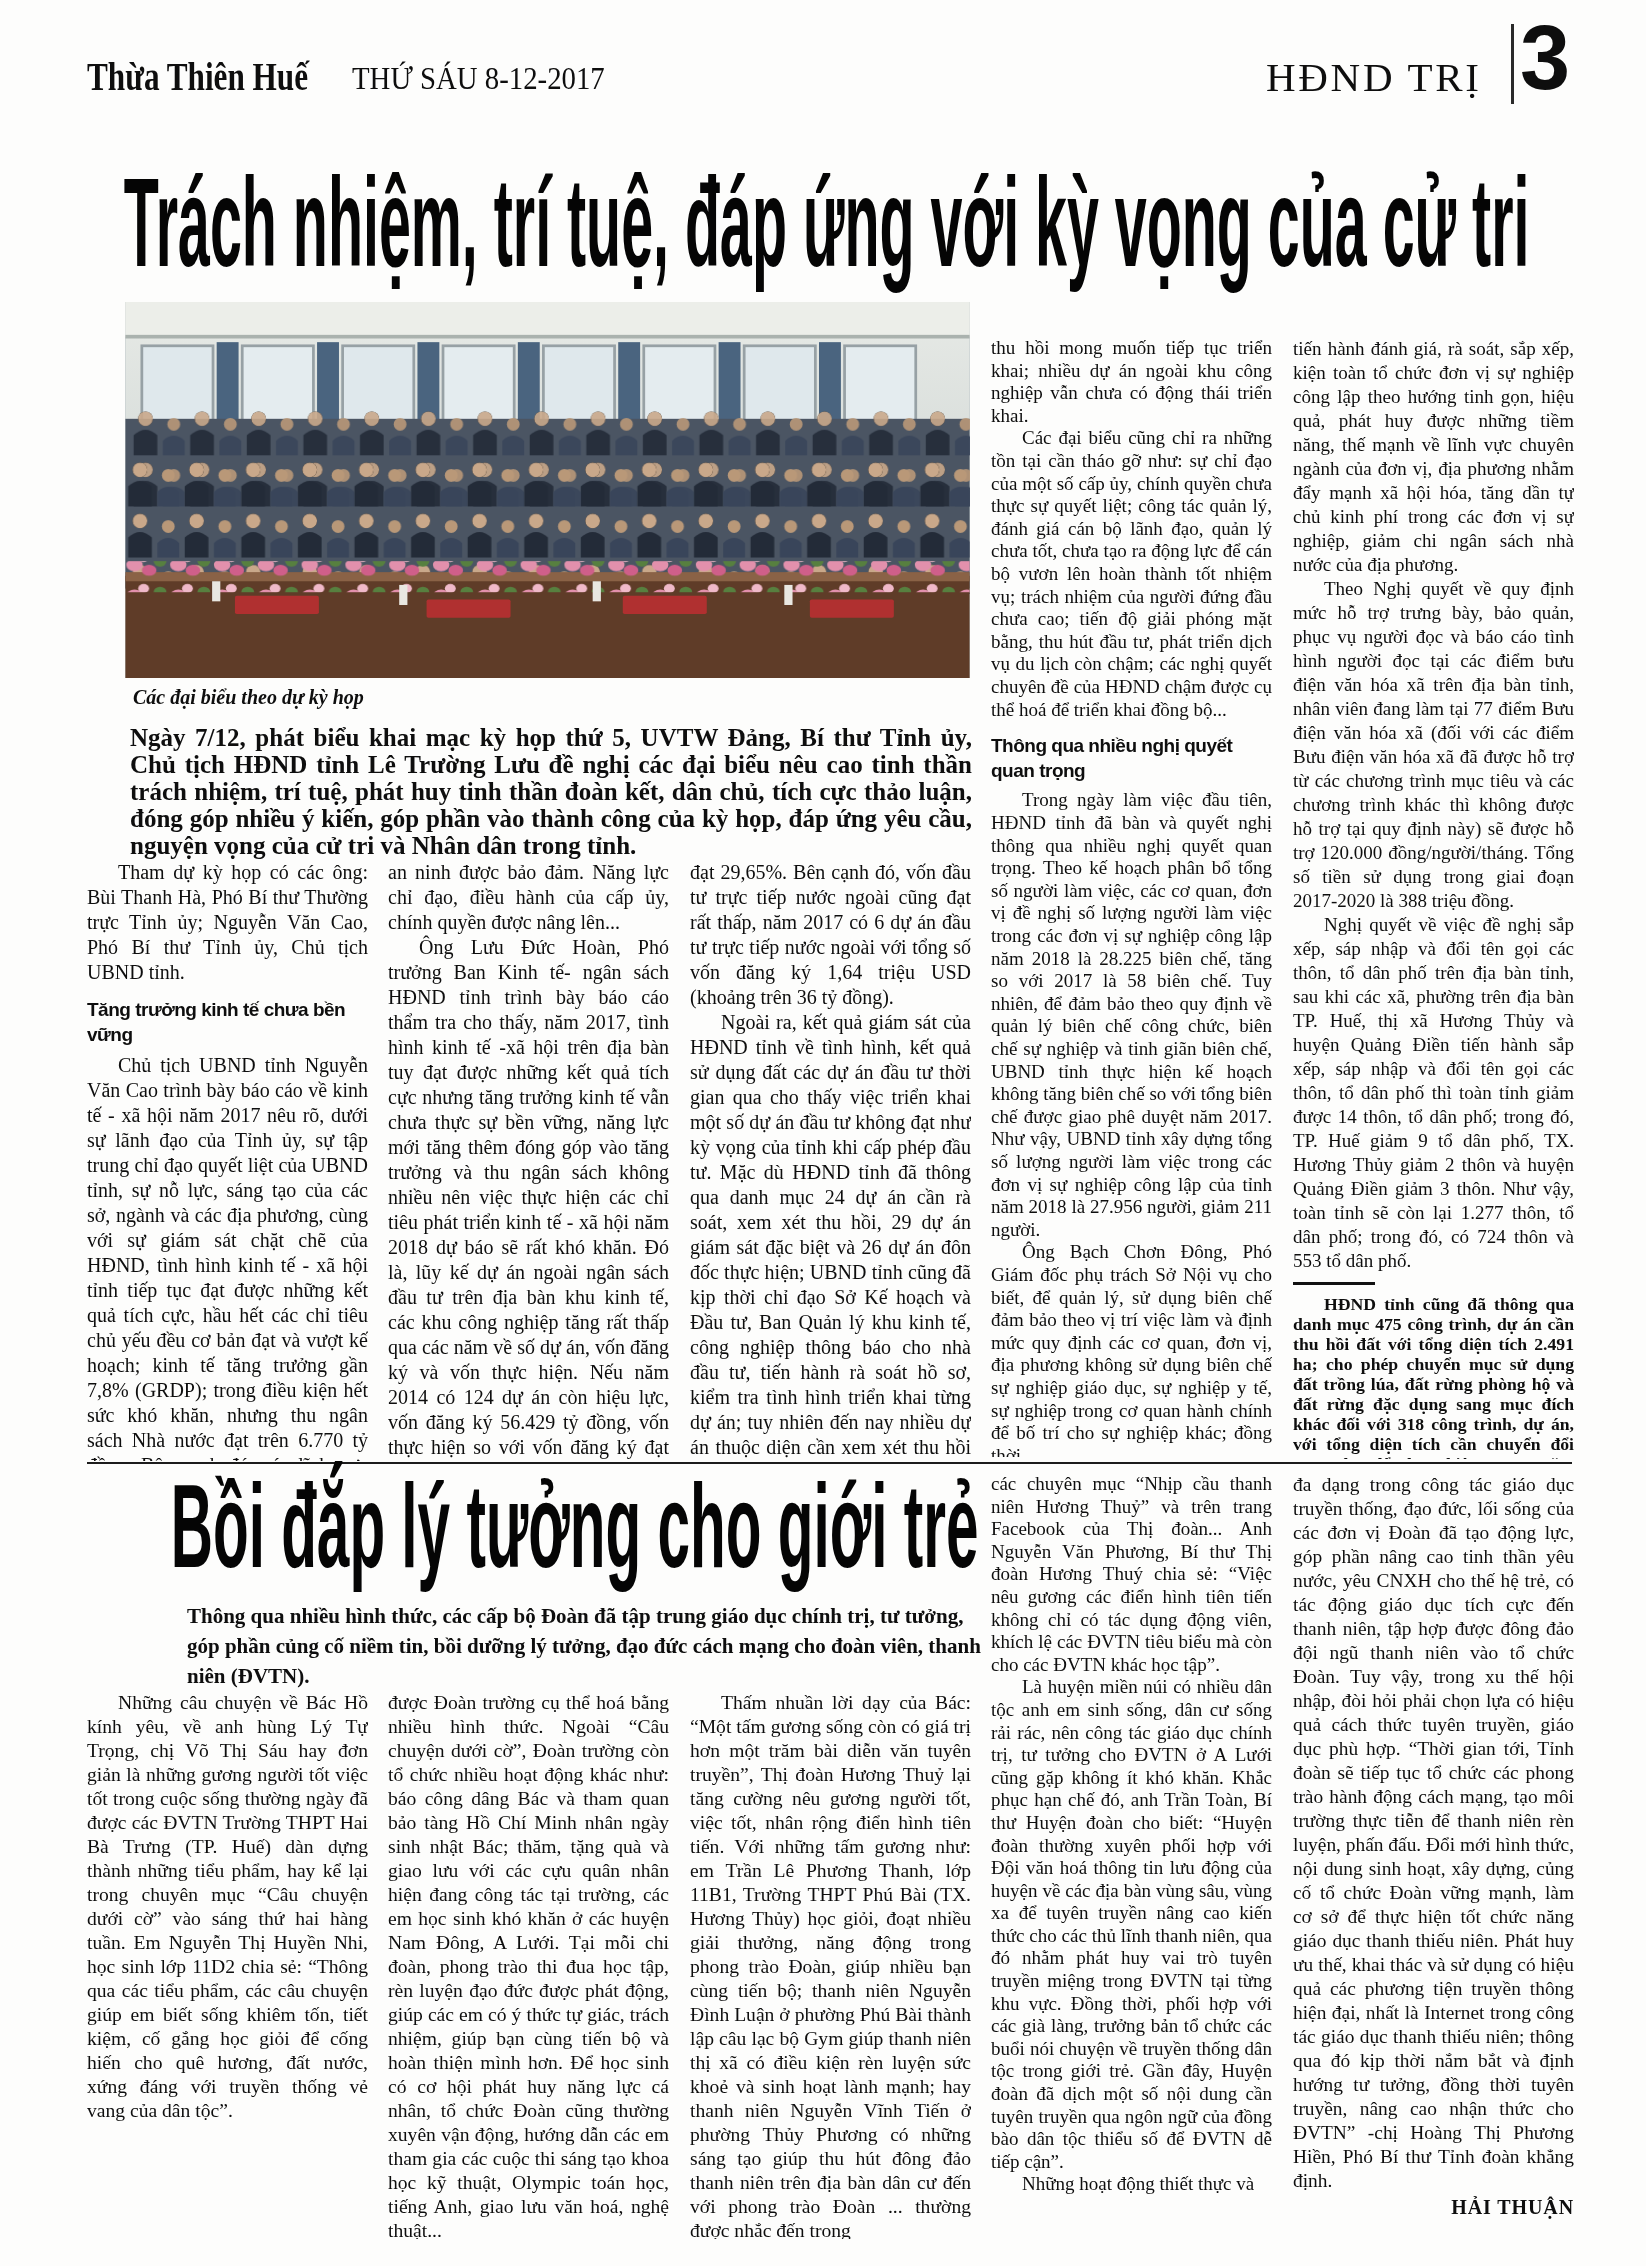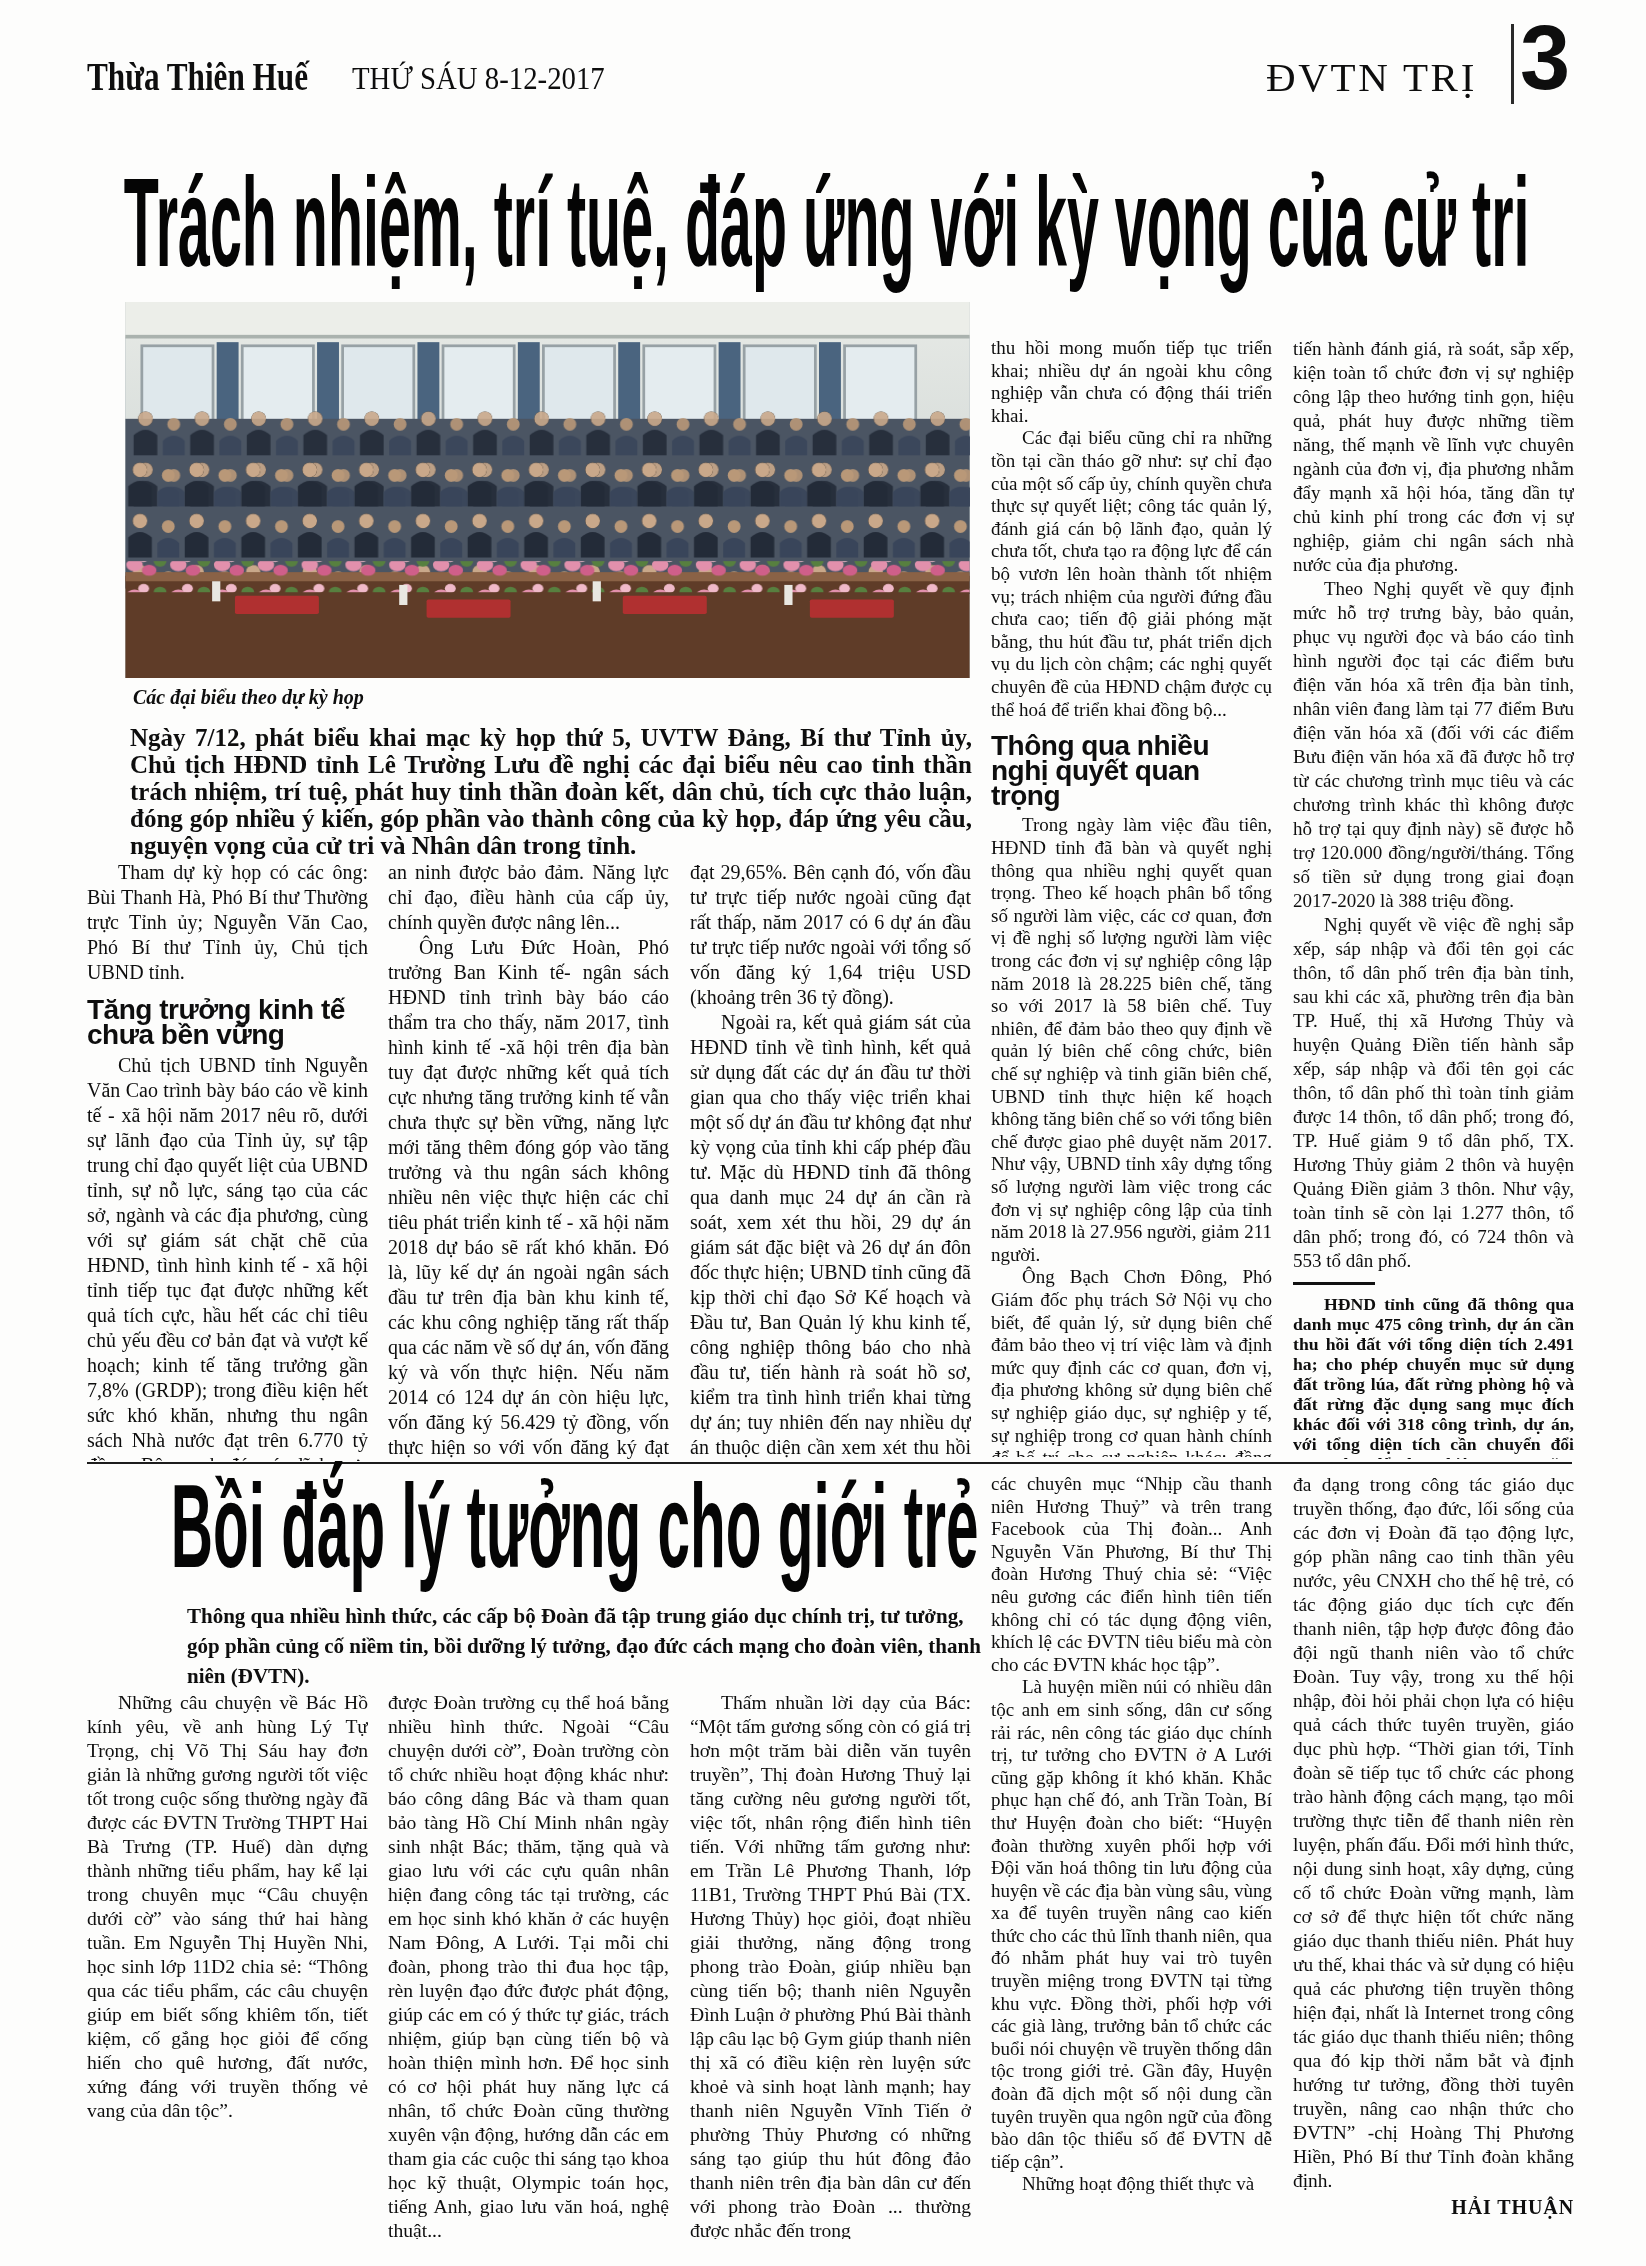--- a/index.html
+++ b/index.html
@@ -27,35 +27,35 @@
   #a1c1{left:87px;} #a1c2{left:388px;} #a1c3{left:690px;}
   #a1c4{left:991px;top:337px;height:1120px;font-size:19px;line-height:22.6px;}
   #a1c5{left:1293px;top:337px;height:1122px;font-size:19px;line-height:24px;}
   .a2c{font-size:19.6px;line-height:24px;}
   .a2c13{top:1691px;height:548px;}
   #a2c1{left:87px;} #a2c2{left:388px;} #a2c3{left:690px;}
   #a2c4{left:991px;top:1473px;height:772px;font-size:19px;line-height:22.6px;}
   #a2c5{left:1293px;top:1473px;height:772px;font-size:19.4px;line-height:24px;}
   .para{margin:0;text-indent:31px;}
   .para.cont{text-indent:0;}
-  .para.subhead{font-family:"Liberation Sans",sans-serif;font-weight:700;font-size:28px;line-height:25px;letter-spacing:-0.5px;text-indent:0;text-align:left;margin:12px 0 6.4px;}
+  .para.subhead{font-family:"Liberation Sans",sans-serif;font-weight:700;font-size:19px;line-height:25px;letter-spacing:-0.5px;text-indent:0;text-align:left;margin:12px 0 6.4px;}
   .para.boldnote{font-weight:700;font-size:17.7px;line-height:20px;}
   
   .rule-main{position:absolute;left:87px;top:1462px;width:1485px;height:1.8px;background:#1c1c1c;}
   .rule-note{display:block;width:82px;height:2.7px;background:#111;margin:9.1px 0 9.1px 0;border:0;}
   .byline2{text-align:right;font-size:20px;font-weight:700;margin-top:2px;letter-spacing:0.9px;}
 </style>
 </head>
 <body>
 
 <div class="page">
 
   <div class="masthead">Thừa Thiên Huế</div>
   <div class="issue-date">THỨ SÁU 8-12-2017</div>
-  <div class="section-title">ĐVTN TRỊ</div>
+  <div class="section-title">HĐND TRỊ</div>
   <div class="header-divider"></div>
   <div class="page-number">3</div>
 
   <div class="hl1">
     <svg width="1412" height="117" style="overflow:visible" viewBox="0 0 1545 128">
       <text x="2" y="103" font-size="138" textLength="1538" lengthAdjust="spacingAndGlyphs">Trách nhiệm, trí tuệ, đáp ứng với kỳ vọng của cử tri</text>
     </svg>
   </div>
 
   <div class="photo">

